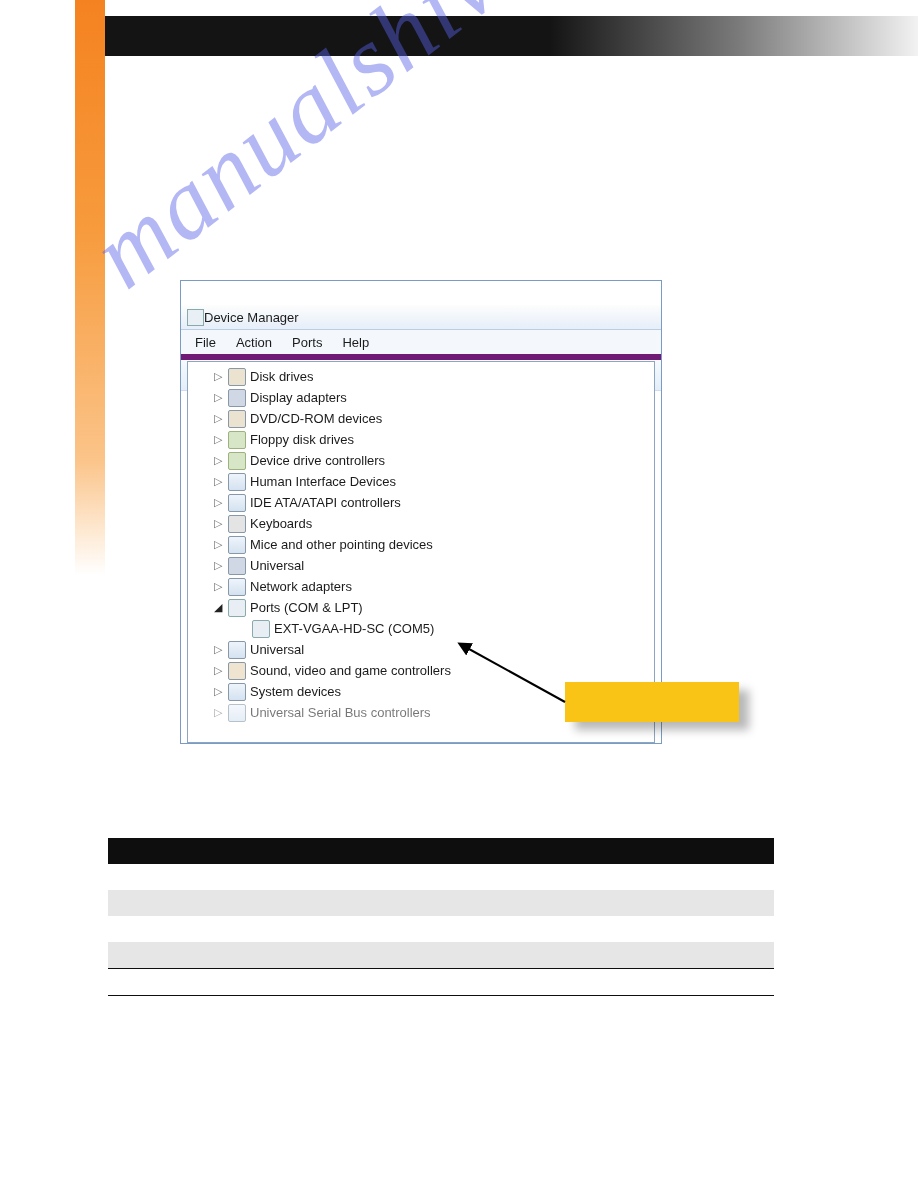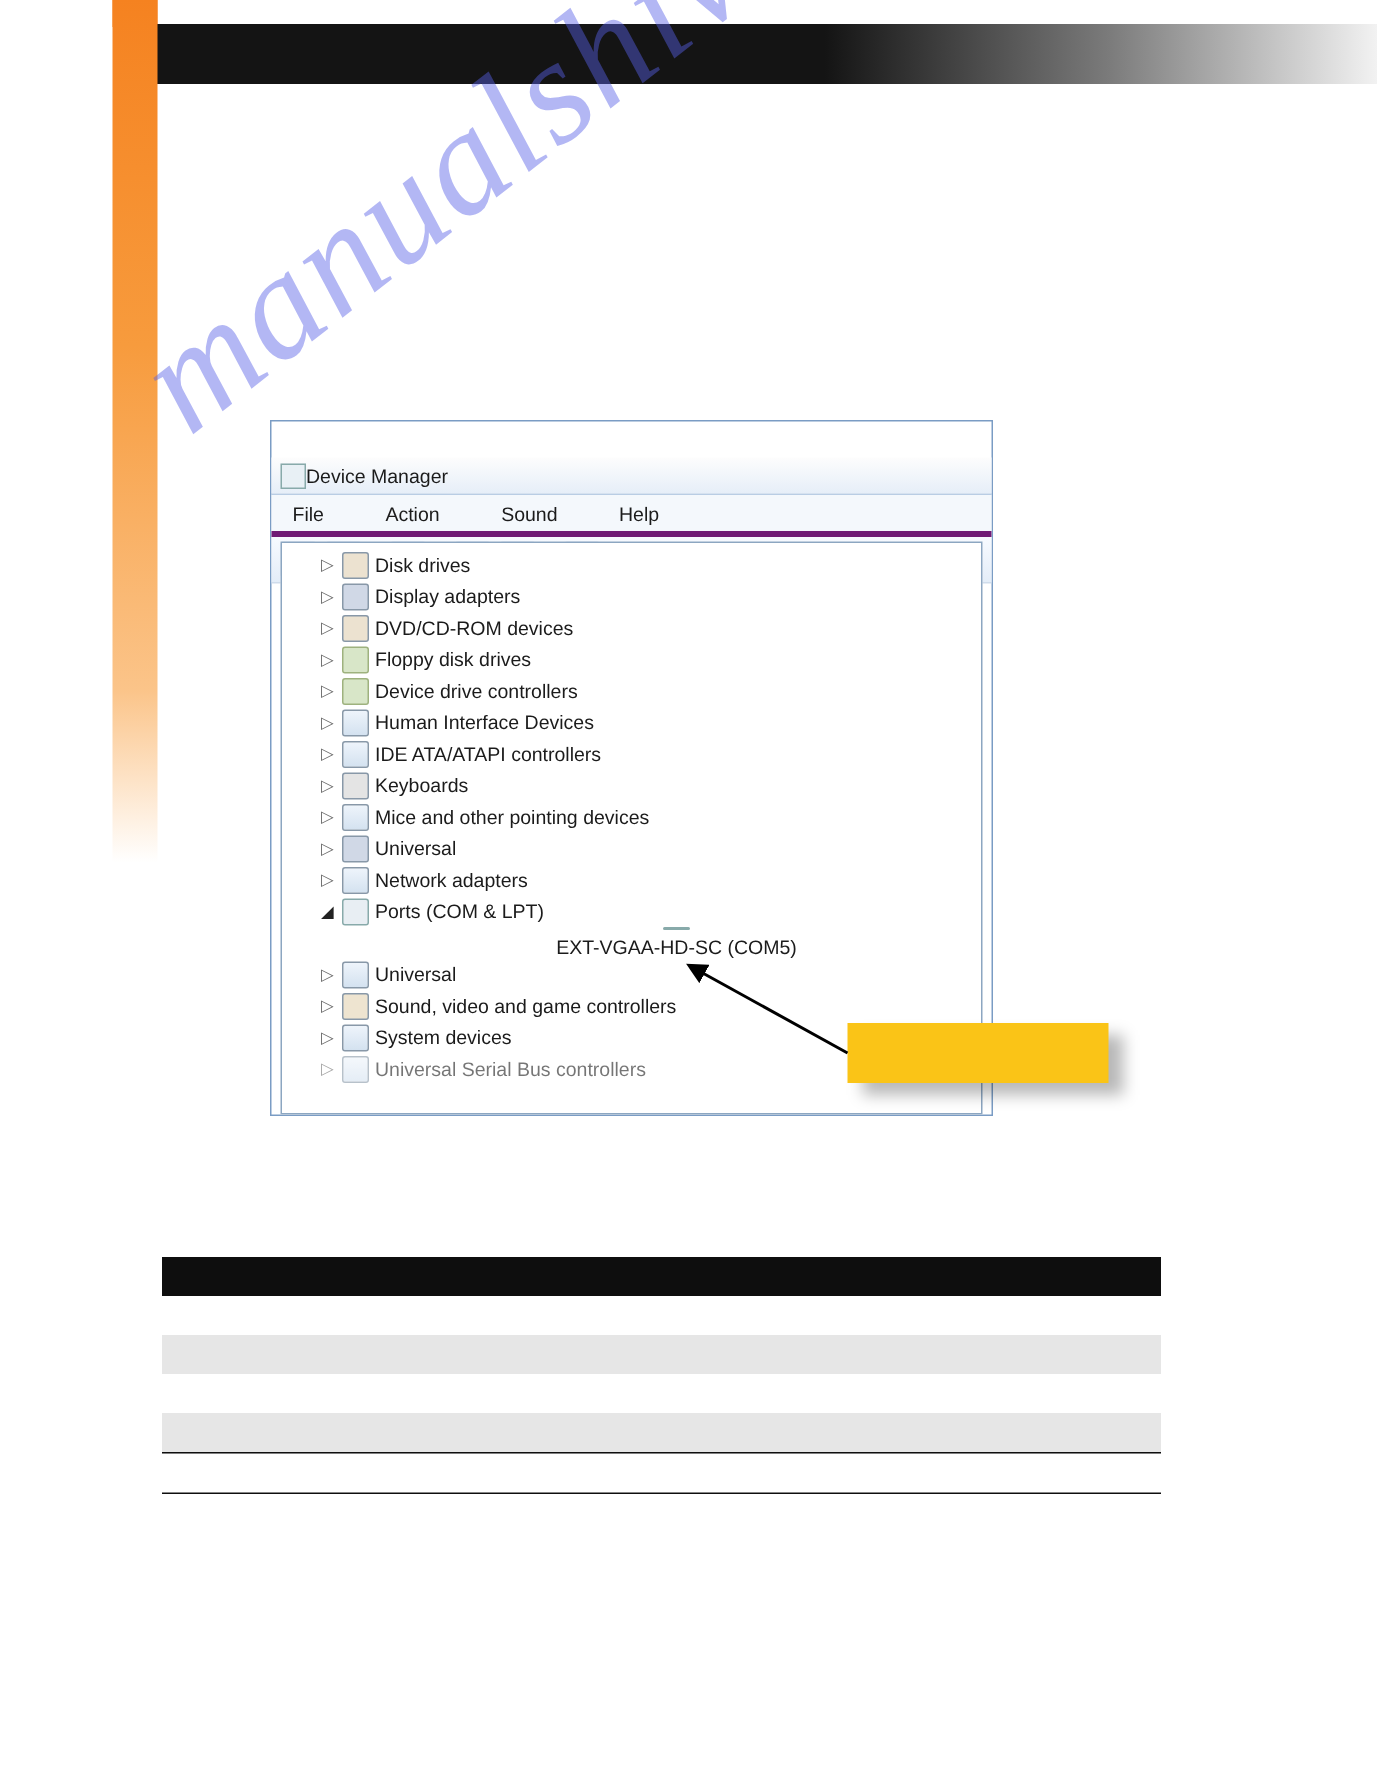--- a/index.html
+++ b/index.html
@@ -85,27 +85,26 @@
   .titlebar .win-icon {
     width: 15px;
     height: 15px;
     display: inline-block;
     border: 1px solid #8aa;
     background: #e8f0f5;
   }
   .menubar {
     height: 24px;
     background: #f4f8fc;
-    border-bottom: 4px solid #701a75;
+    border-bottom: 6px solid #701a75;
     display: flex;
     align-items: center;
     font-size: 13px;
     color: #1b1b1b;
     padding-left: 4px;
-    gap: 21px;
   }
   .menubar span { padding: 0 10px; cursor: default; }
   .toolbar {
     height: 30px;
     background: linear-gradient(180deg, #f7faff 0%, #e4edf8 100%);
     border-bottom: 1px solid #cfdceb;
     display: flex;
     align-items: center;
     gap: 6px;
     padding-left: 6px;
@@ -146,21 +145,21 @@
     color: #1b1b1b;
   }
   .tree-row {
     display: flex;
     align-items: center;
     height: 21px;
     gap: 4px;
     white-space: nowrap;
   }
   .indent1 { padding-left: 22px; }
-  .indent3 { padding-left: 60px; flex-direction: column; }
+  .indent3 { padding-left: 60px; }
   .arrow {
     width: 10px;
     display: inline-block;
     color: #6a6a6a;
     font-size: 11px;
   }
   .arrow.open-down { color:#222; }
   .dev-icon {
     width: 16px;
     height: 16px;
@@ -242,21 +241,21 @@
 <div class="watermark">manualshive.com</div>
 
 <div class="window">
   <div class="titlebar">
     <span class="win-icon"></span>
     <span>Device Manager</span>
   </div>
   <div class="menubar">
     <span>File</span>
     <span>Action</span>
-    <span>Sound</span>
+    <span>Ports</span>
     <span>Help</span>
   </div>
   <div class="toolbar">
     <div class="tbtn" style="color:#7b8ea3;">⬅</div>
     <div class="tbtn" style="color:#7b8ea3;">➡</div>
     <div class="sep"></div>
     <div class="tbtn" style="color:#2e6e2e;">▦</div>
     <div class="sep"></div>
     <div class="tbtn" style="color:#0c63c7;font-weight:bold;">?</div>
     <div class="tbtn" style="color:#2e6e2e;">▤</div>

